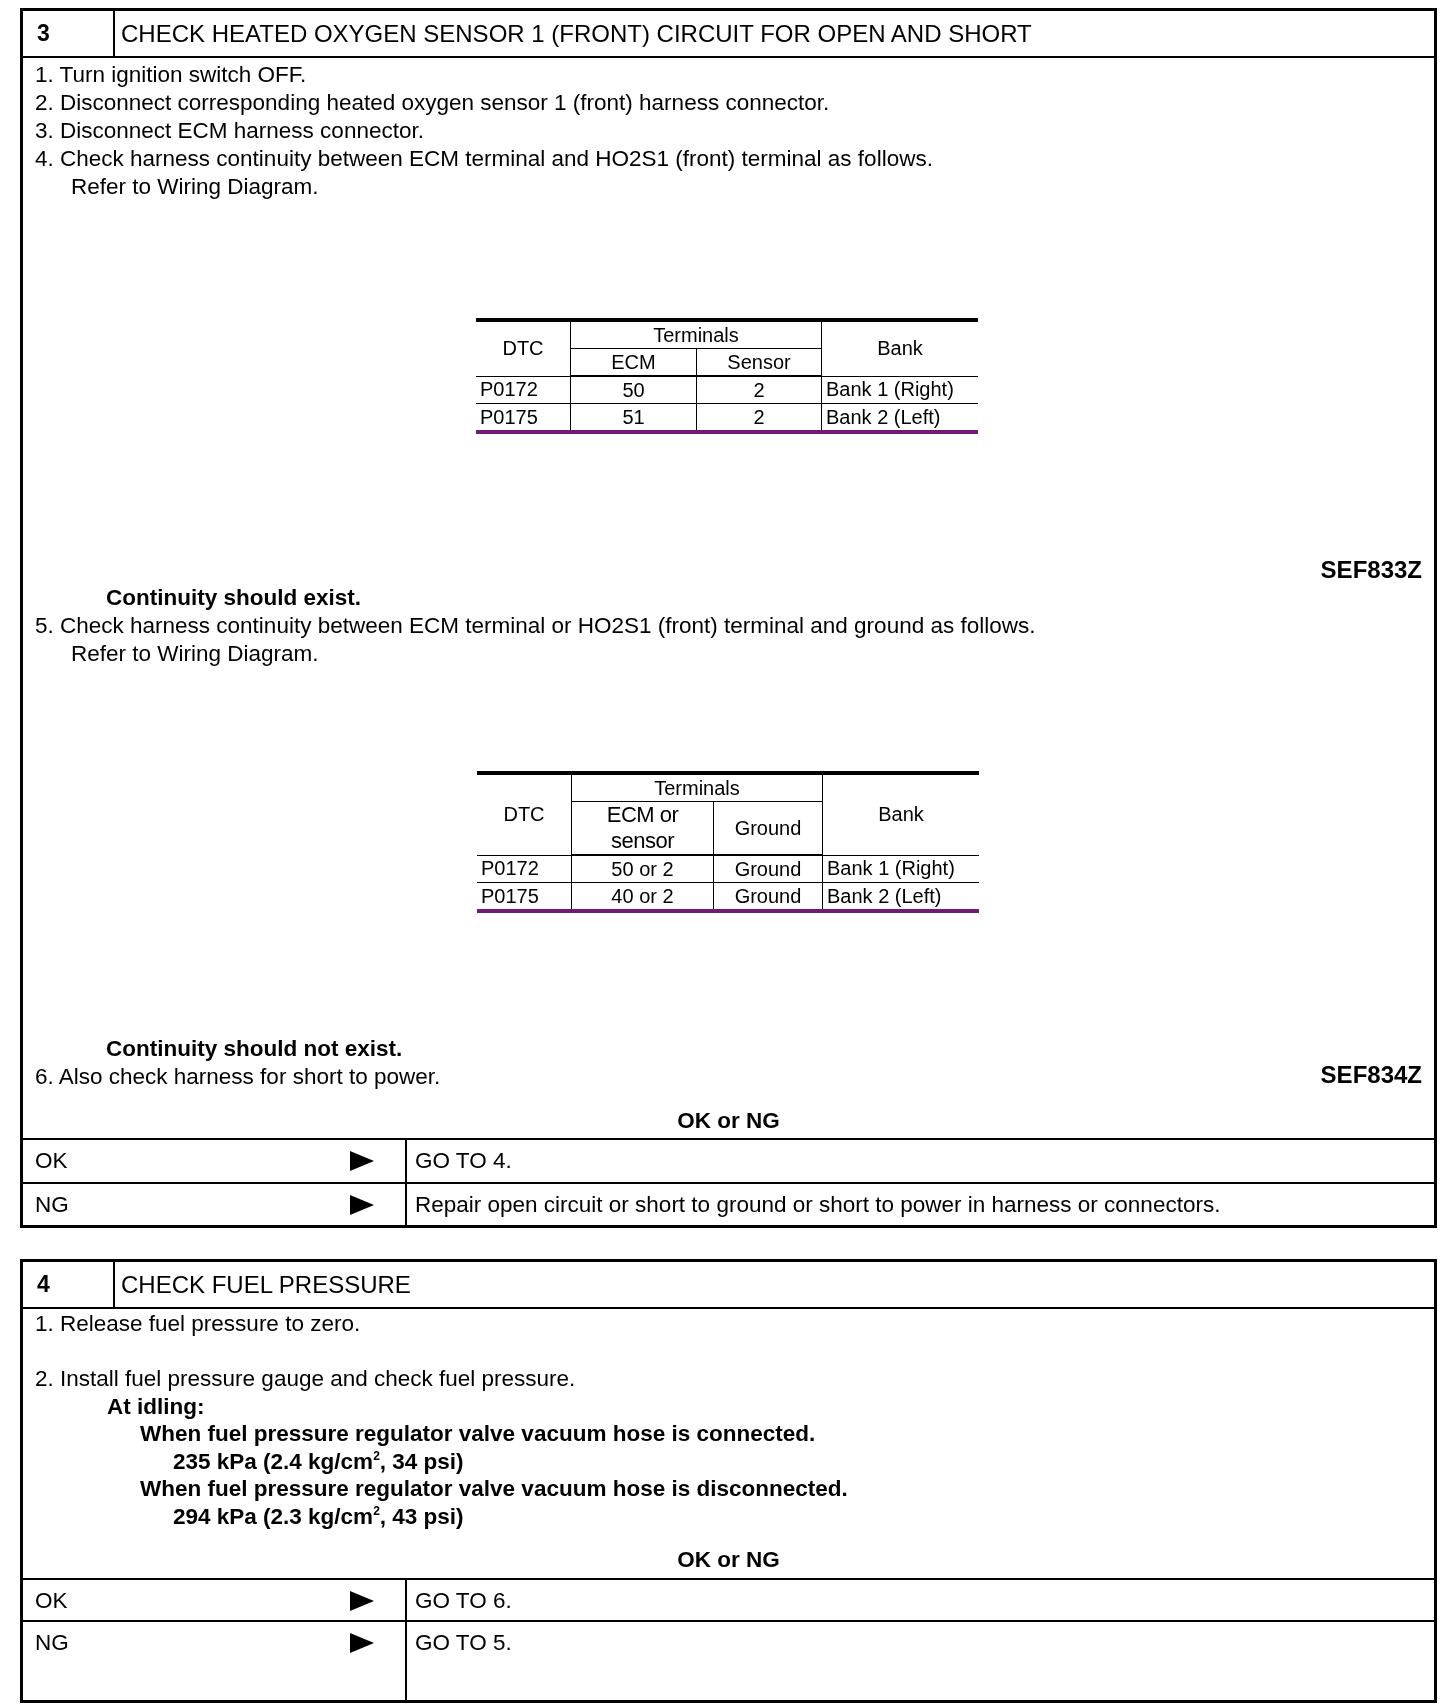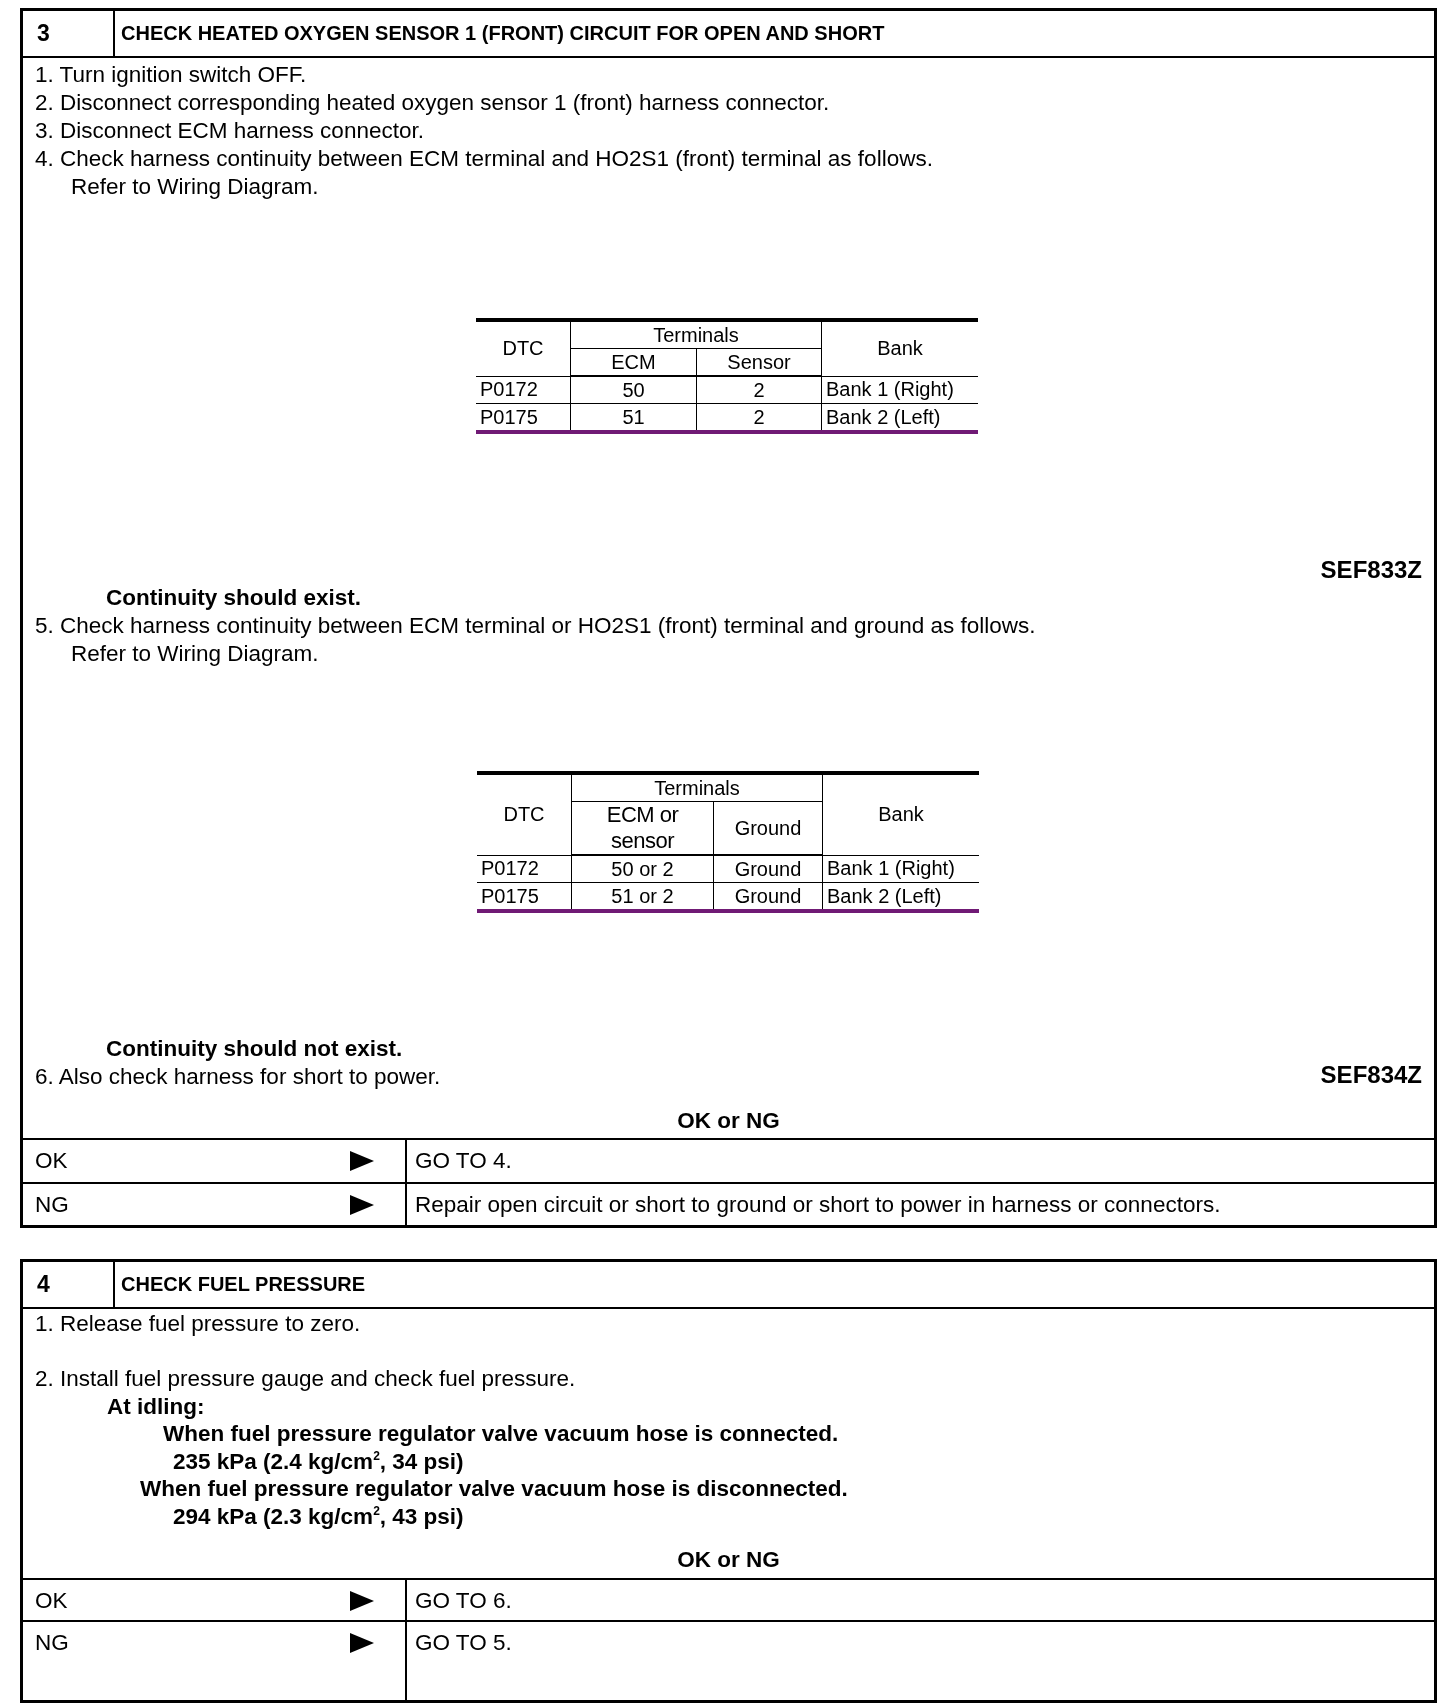--- a/index.html
+++ b/index.html
@@ -10,21 +10,21 @@
   .box {
     position: absolute; left: 20px; width: 1417px;
     border: 3px solid #000; box-sizing: border-box; background: #fff;
   }
   #box3 { top: 8px; height: 1220px; }
   #box4 { top: 1259px; height: 444px; }
 
   .hdr { position: absolute; left: 0; right: 0; top: 0; height: 45px; border-bottom: 2px solid #000; }
   .hdr .num { position: absolute; left: 14px; top: 0; line-height: 45px; font-weight: bold; font-size: 23px; }
   .hdr .sep { position: absolute; left: 90px; top: 0; bottom: 0; width: 2px; background: #000; }
-  .hdr .ttl { position: absolute; left: 98px; top: 0; line-height: 45px; font-weight: bold; font-size: 20px; }
+  .hdr .ttl { position: absolute; left: 98px; top: 0; line-height: 45px; font-weight: normal; font-size: 24px; }
 
   .line { position: absolute; font-size: 22.5px; white-space: nowrap; line-height: 28px; }
   .b { font-weight: bold; }
   .center { left: 0; right: 0; text-align: center; }
   .ref { position: absolute; right: 12px; font-size: 24px; font-weight: bold; }
 
   table.dt { position: absolute; border-collapse: collapse; font-size: 20px; }
   table.dt td { border: 1.5px solid #000; text-align: center; padding: 0 4px; height: 26px; }
   table.dt tr:first-child td { border-top: 4px solid #000; }
   table.dt tr:last-child td { border-bottom: 4px solid #701a75; }
@@ -100,21 +100,21 @@
       <td style="width:100px;">Ground</td>
     </tr>
     <tr>
       <td class="l">P0172</td>
       <td>50  or  2</td>
       <td>Ground</td>
       <td class="l">Bank  1  (Right)</td>
     </tr>
     <tr>
       <td class="l">P0175</td>
-      <td>51  or  2</td>
+      <td>40  or  2</td>
       <td>Ground</td>
       <td class="l">Bank  2  (Left)</td>
     </tr>
   </tbody>
     </table>
   <div class="ref" style="top:1050px;">SEF834Z</div>
 
   <div class="line b" style="left:83px;top:1024px;">Continuity should not exist.</div>
   <div class="line" style="left:12px;top:1052px;">6.  Also check harness for short to power.</div>
   <div class="line b center" style="top:1096px;">OK or NG</div>
@@ -136,21 +136,21 @@
 <div class="box" id="box4">
   <div class="hdr">
     <span class="num">4</span>
     <span class="sep"></span>
     <span class="ttl">CHECK FUEL PRESSURE</span>
   </div>
 
   <div class="line" style="left:12px;top:48px;">1.  Release fuel pressure to zero.</div>
   <div class="line" style="left:12px;top:103px;">2.  Install fuel pressure gauge and check fuel pressure.</div>
   <div class="line b" style="left:84px;top:131px;">At idling:</div>
-  <div class="line b" style="left:117px;top:158px;margin-left:23px;">When fuel pressure regulator valve vacuum hose is connected.</div>
+  <div class="line b" style="left:117px;top:158px;">When fuel pressure regulator valve vacuum hose is connected.</div>
   <div class="line b" style="left:150px;top:186px;"><span>235 kPa (2.4 kg/cm</span><sup>2</sup><span>, 34 psi)</span></div>
   <div class="line b" style="left:117px;top:213px;">When fuel pressure regulator valve vacuum hose is disconnected.</div>
   <div class="line b" style="left:150px;top:241px;"><span>294 kPa (2.3 kg/cm</span><sup>2</sup><span>, 43 psi)</span></div>
 
   <div class="line b center" style="top:284px;">OK or NG</div>
 
   <div class="res" style="top:316px;">
     <span class="k">OK</span>
     <span class="arrow"></span>
     <span class="sep"></span>

